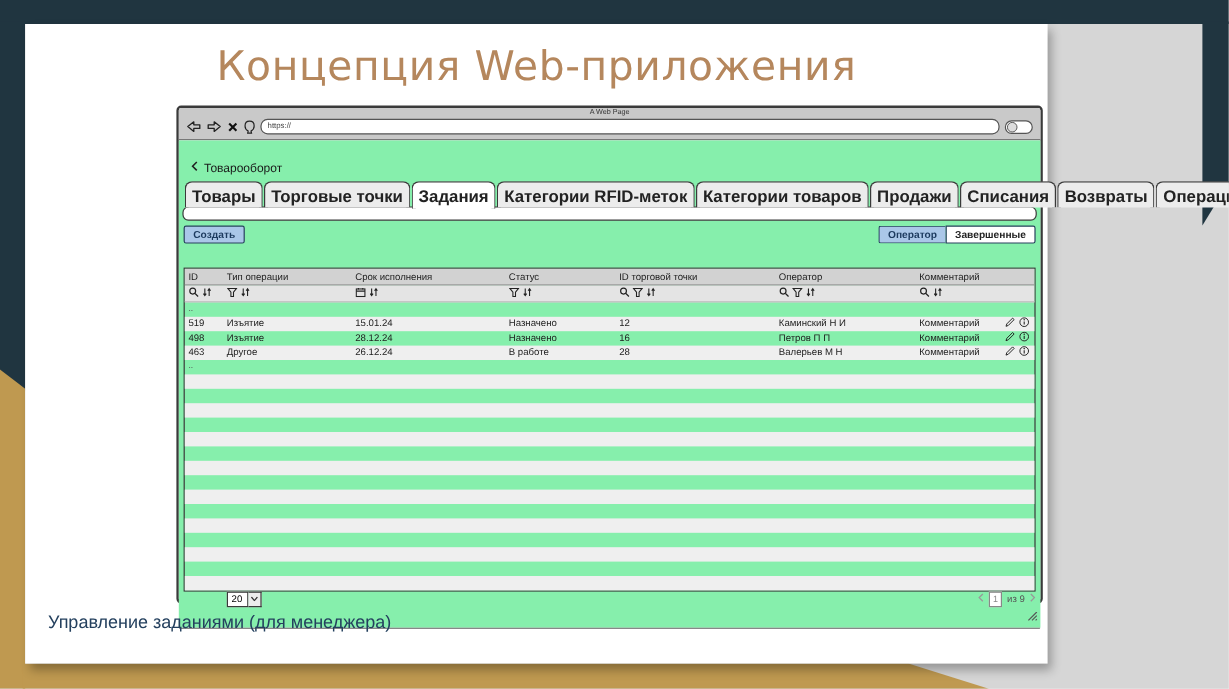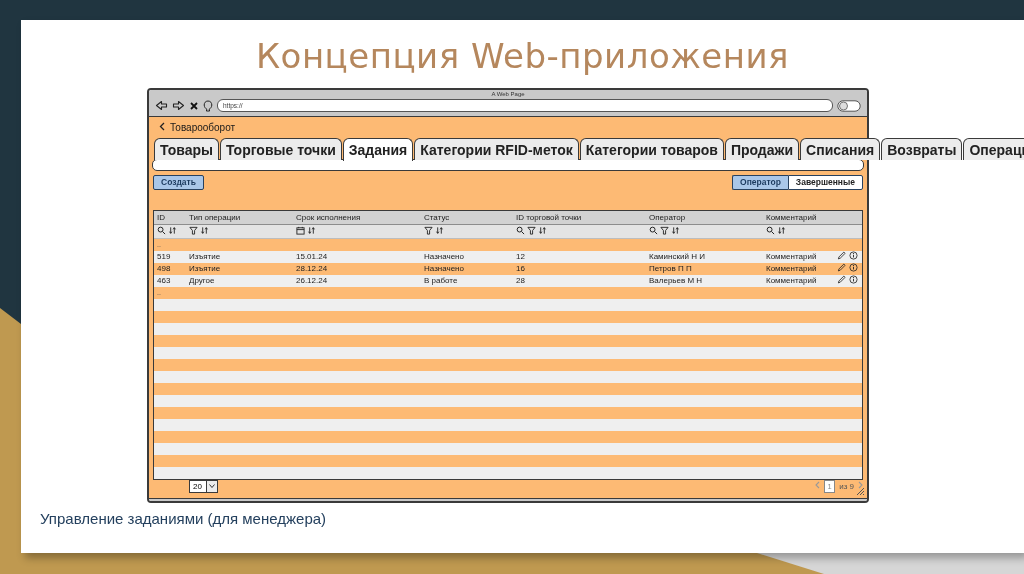--- a/index.html
+++ b/index.html
@@ -5,21 +5,21 @@
   html,body{margin:0;padding:0;}
   body{
     width:1024px;height:574px;position:relative;overflow:hidden;
     background:#d6d6d6;
     font-family:"Liberation Sans",sans-serif;
     -webkit-font-smoothing:antialiased;
   }
   .bg-svg{position:absolute;left:0;top:0;}
 
   .slide{
-    position:absolute;left:21px;top:20px;width:1003px;height:533px;
+    position:absolute;left:21px;top:20px;width:852px;height:533px;
     background:#fff;box-shadow:4px 5px 8px rgba(0,0,0,0.30);
   }
   .slide-title{
     position:absolute;top:16px;left:0;right:0;text-align:center;
     font-family:"DejaVu Sans",sans-serif;
     font-size:34px;letter-spacing:0.5px;color:var(--title-brown,#b5875d);
   }
   .caption{
     position:absolute;left:19px;top:490px;
     font-size:15px;color:var(--caption-navy,#24405e);
@@ -32,21 +32,21 @@
     background:#fff;box-sizing:border-box;display:flex;flex-direction:column;
   }
   .chrome{background:#c9c9c9;border-bottom:1px solid var(--wire-border,#3a3a3a);border-radius:2px 2px 0 0;}
   .chrome-title{text-align:center;font-size:6px;line-height:8px;height:8px;color:#333;}
   .nav-row{display:flex;align-items:center;gap:4px;padding:1px 6px 4px 6px;}
   .nav-icon{display:inline-flex;align-items:center;}
   .url-field{flex:1;height:11px;border:1px solid #555;border-radius:6px;background:#fff;
     font-size:6.5px;color:#444;padding:0 5px;display:flex;align-items:center;}
   .capsule{display:inline-flex;}
 
-  .content{flex:1;position:relative;background:#fdba74;padding:0 3px;display:flex;flex-direction:column;box-sizing:border-box;}
+  .content{flex:1;position:relative;background:#86efac;padding:12px 3px;display:flex;flex-direction:column;box-sizing:border-box;}
 
   .breadcrumb{margin:5px 0 1px 7px;font-size:10px;color:#1a1a1a;display:flex;align-items:center;gap:5px;cursor:default;}
 
   .tabs{display:flex;align-items:flex-end;margin:4px 0 0 2px;position:relative;z-index:2;}
   .tab{
     font-size:14px;font-weight:700;color:#222;background:#ececec;
     border:1px solid var(--wire-border,#3a3a3a);border-bottom:none;
     border-radius:6px 6px 0 0;padding:2.5px 5px 2px;margin-right:1px;white-space:nowrap;
   }
   .tab.active{background:#fff;position:relative;margin-bottom:-1px;padding-bottom:3px;z-index:3;}

